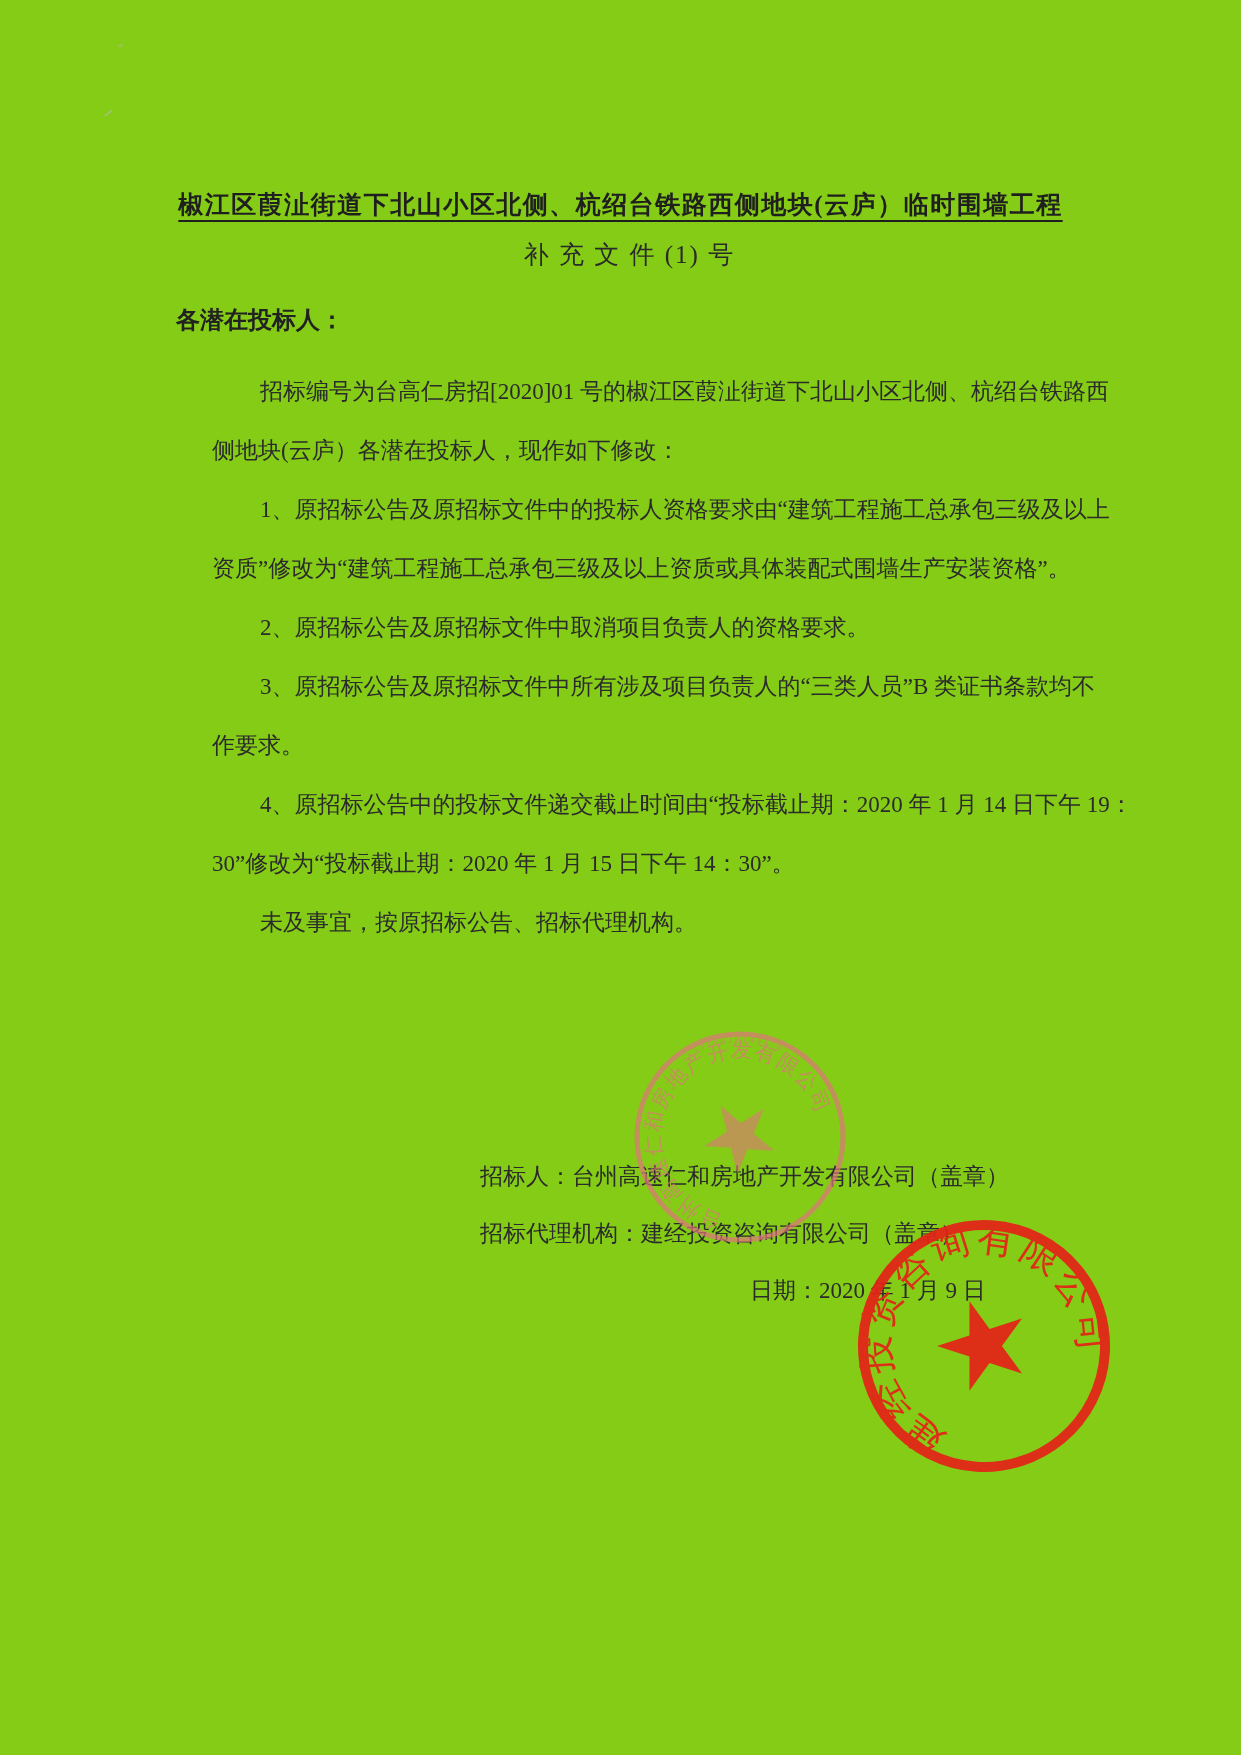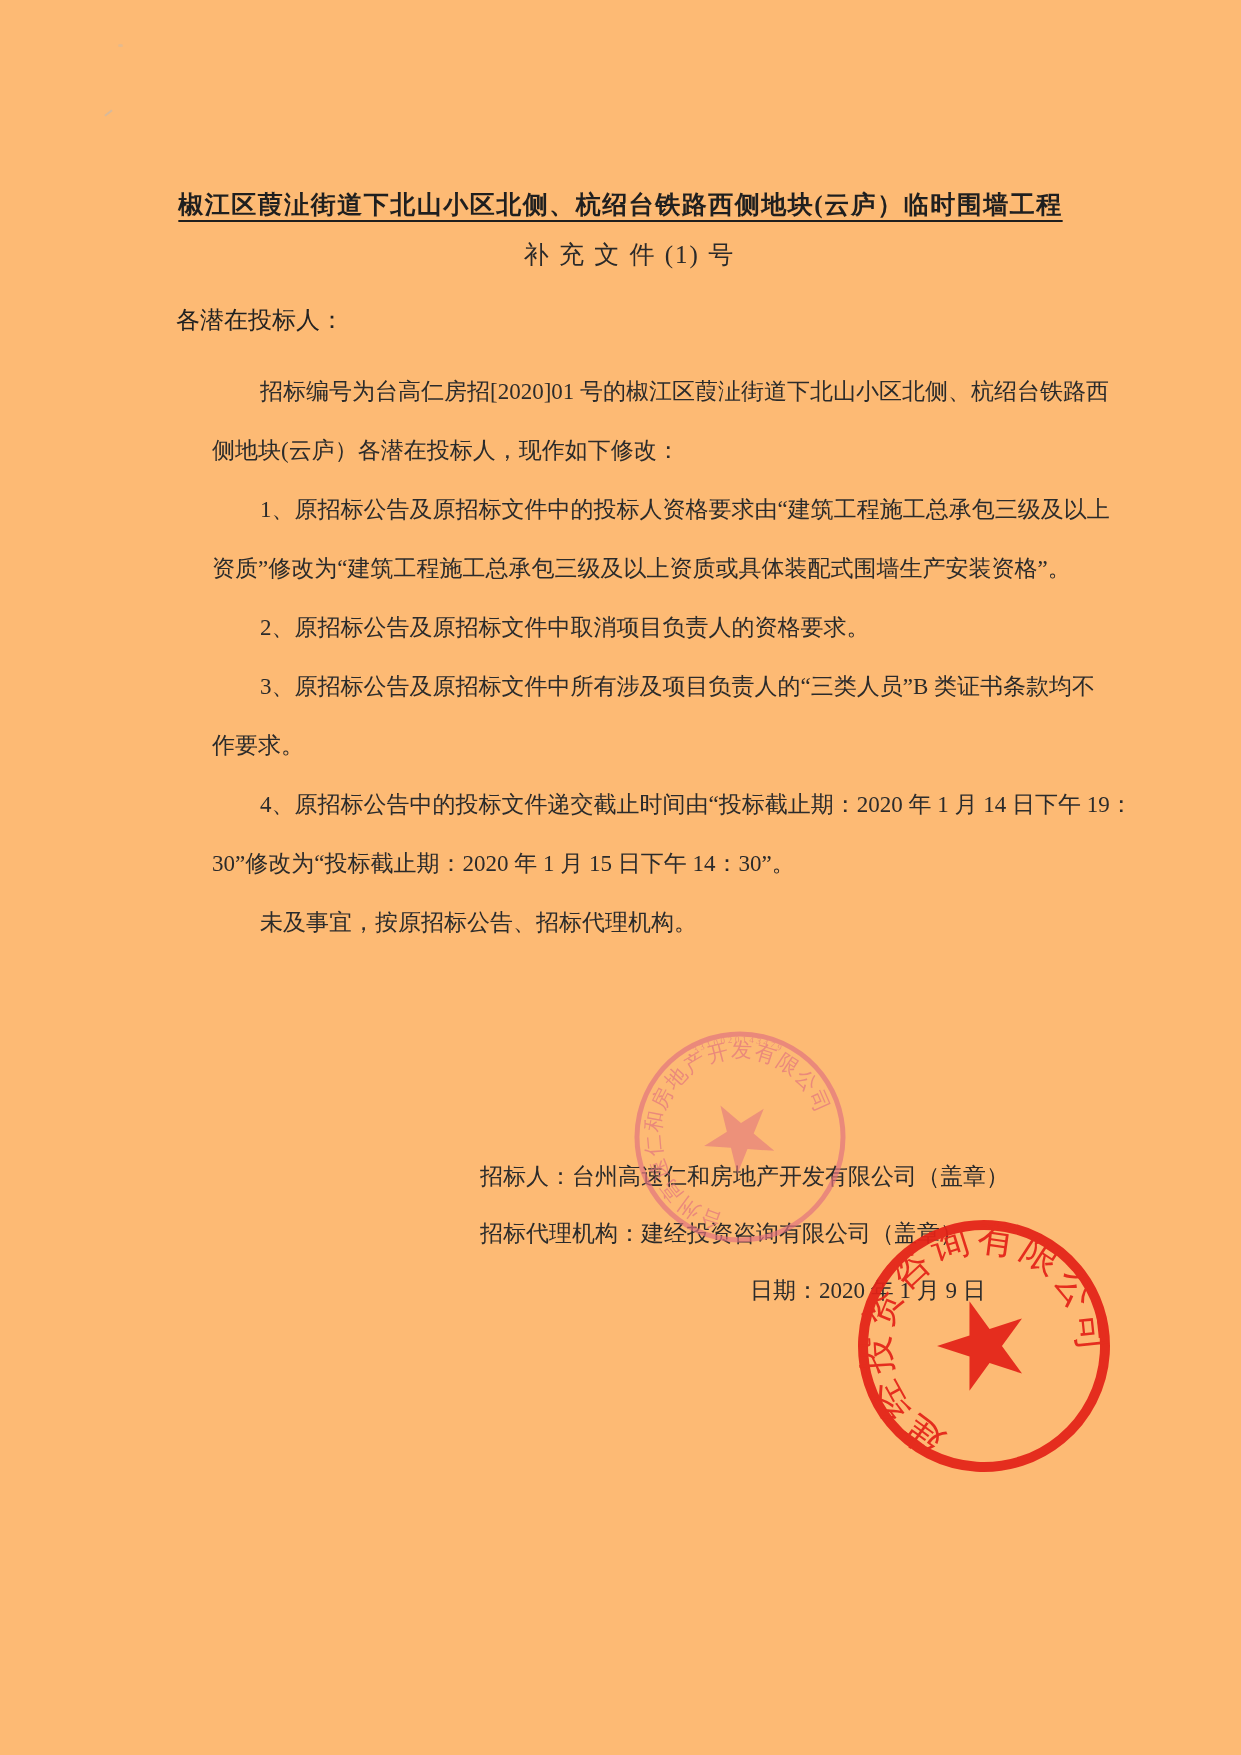--- a/index.html
+++ b/index.html
@@ -1,20 +1,20 @@
 <!DOCTYPE html>
 <html><head>
 <meta charset="utf-8">
 <style>
   html,body{margin:0;padding:0;background:#9a9a9a;}
   .page{
     position:relative;
     width:1241px;height:1755px;
     margin:0 auto;
-    background:#fdba74;
+    background:#84cc16;
     overflow:hidden;
     font-family:"Liberation Serif","DejaVu Serif",serif;
     color:#262626;
   }
   .speck{position:absolute;background:#b9b9b9;opacity:.55;}
   .speck1{left:104px;top:112px;width:9px;height:2px;transform:rotate(-38deg);}
   .speck2{left:118px;top:44px;width:5px;height:3px;opacity:.35;border-radius:50%;}
 
   .doc-title{
     position:absolute;left:0;top:188px;width:100%;
@@ -25,21 +25,21 @@
     text-underline-offset:7px;
     text-decoration-thickness:2px;
   }
   .doc-number{
     position:absolute;left:0;top:238px;width:100%;
     text-align:center;
     font-size:25px;letter-spacing:2px;color:#2a2a2a;margin-left:9px;
   }
   .salutation{
     position:absolute;left:176px;top:304px;
-    font-size:24px;font-weight:normal;color:#222;
+    font-size:24px;font-weight:bold;color:#222;
     font-family:"Liberation Sans","DejaVu Sans",sans-serif;
   }
   .body-block{
     position:absolute;left:176px;top:362px;width:900px;
     font-size:23px;color:#2b2b2b;margin-left:36px;
   }
   .line{height:59px;line-height:59px;white-space:nowrap;}
   .ind{text-indent:48px;}
 
   .sig-block{

